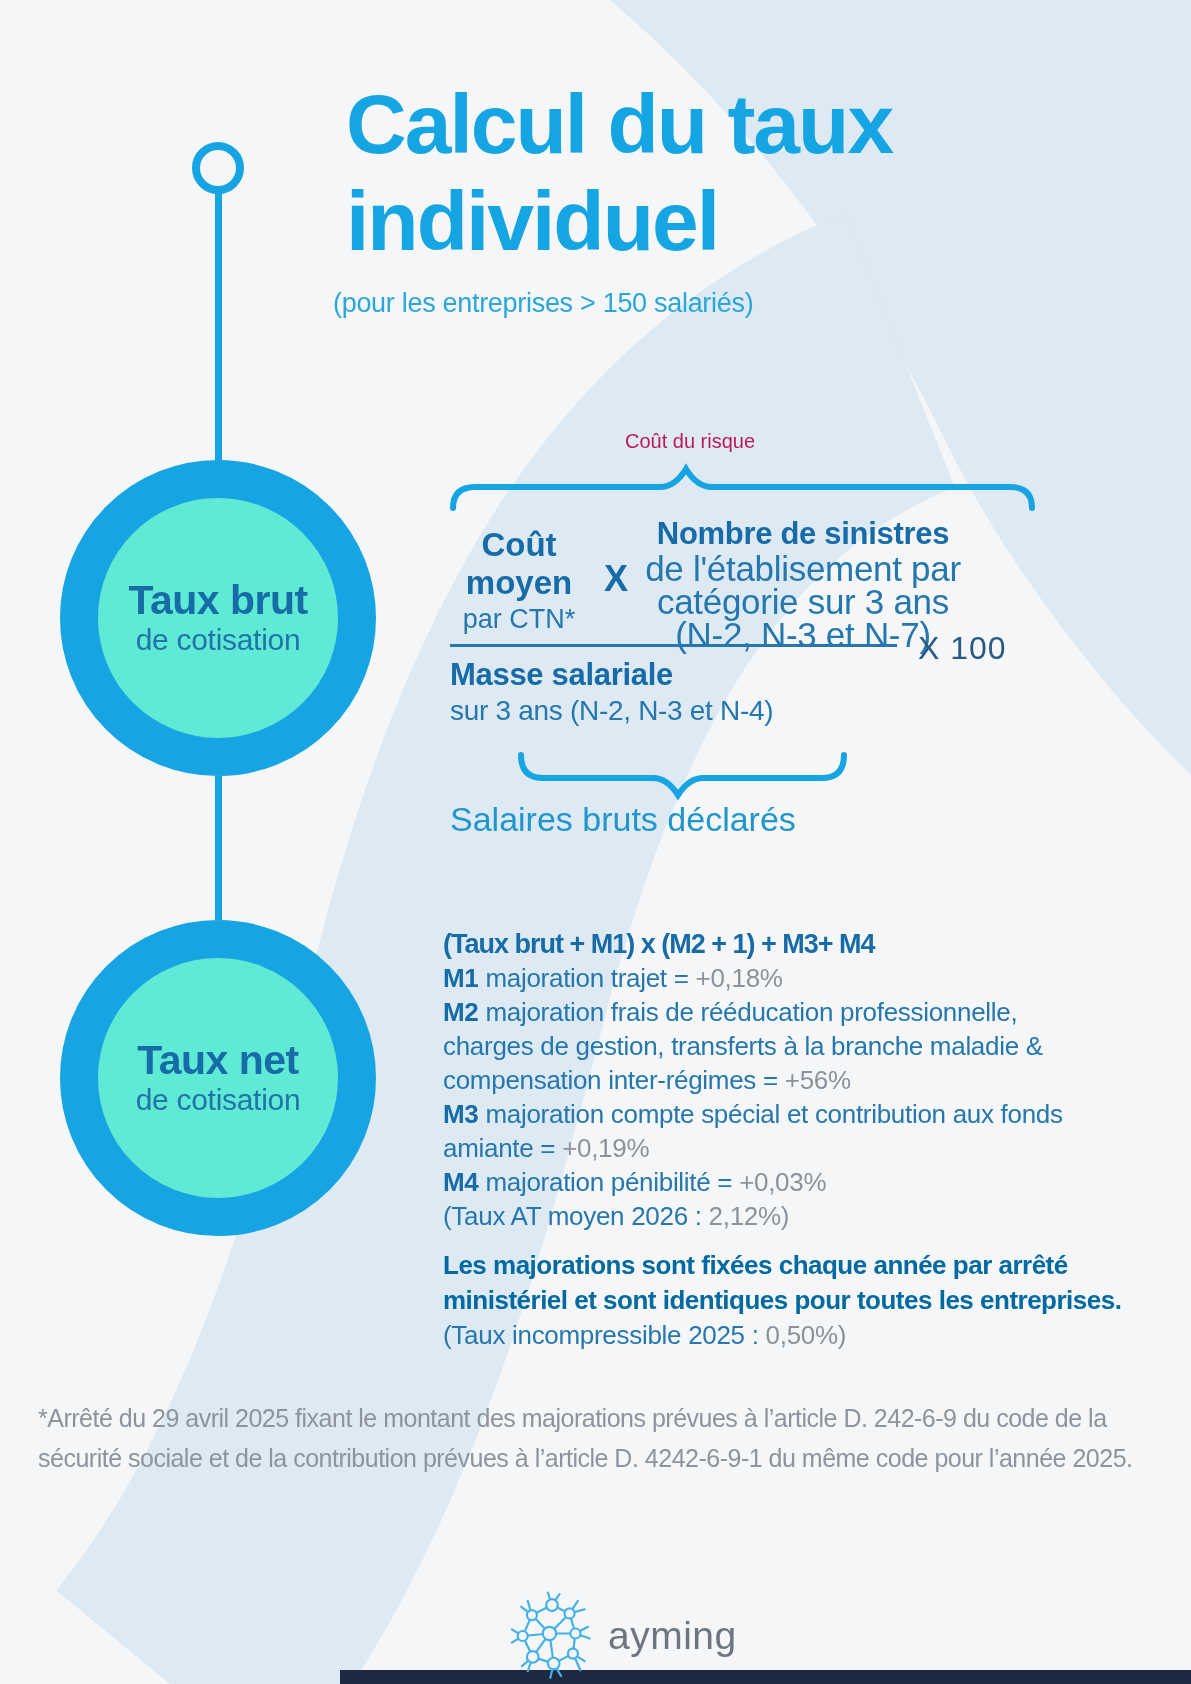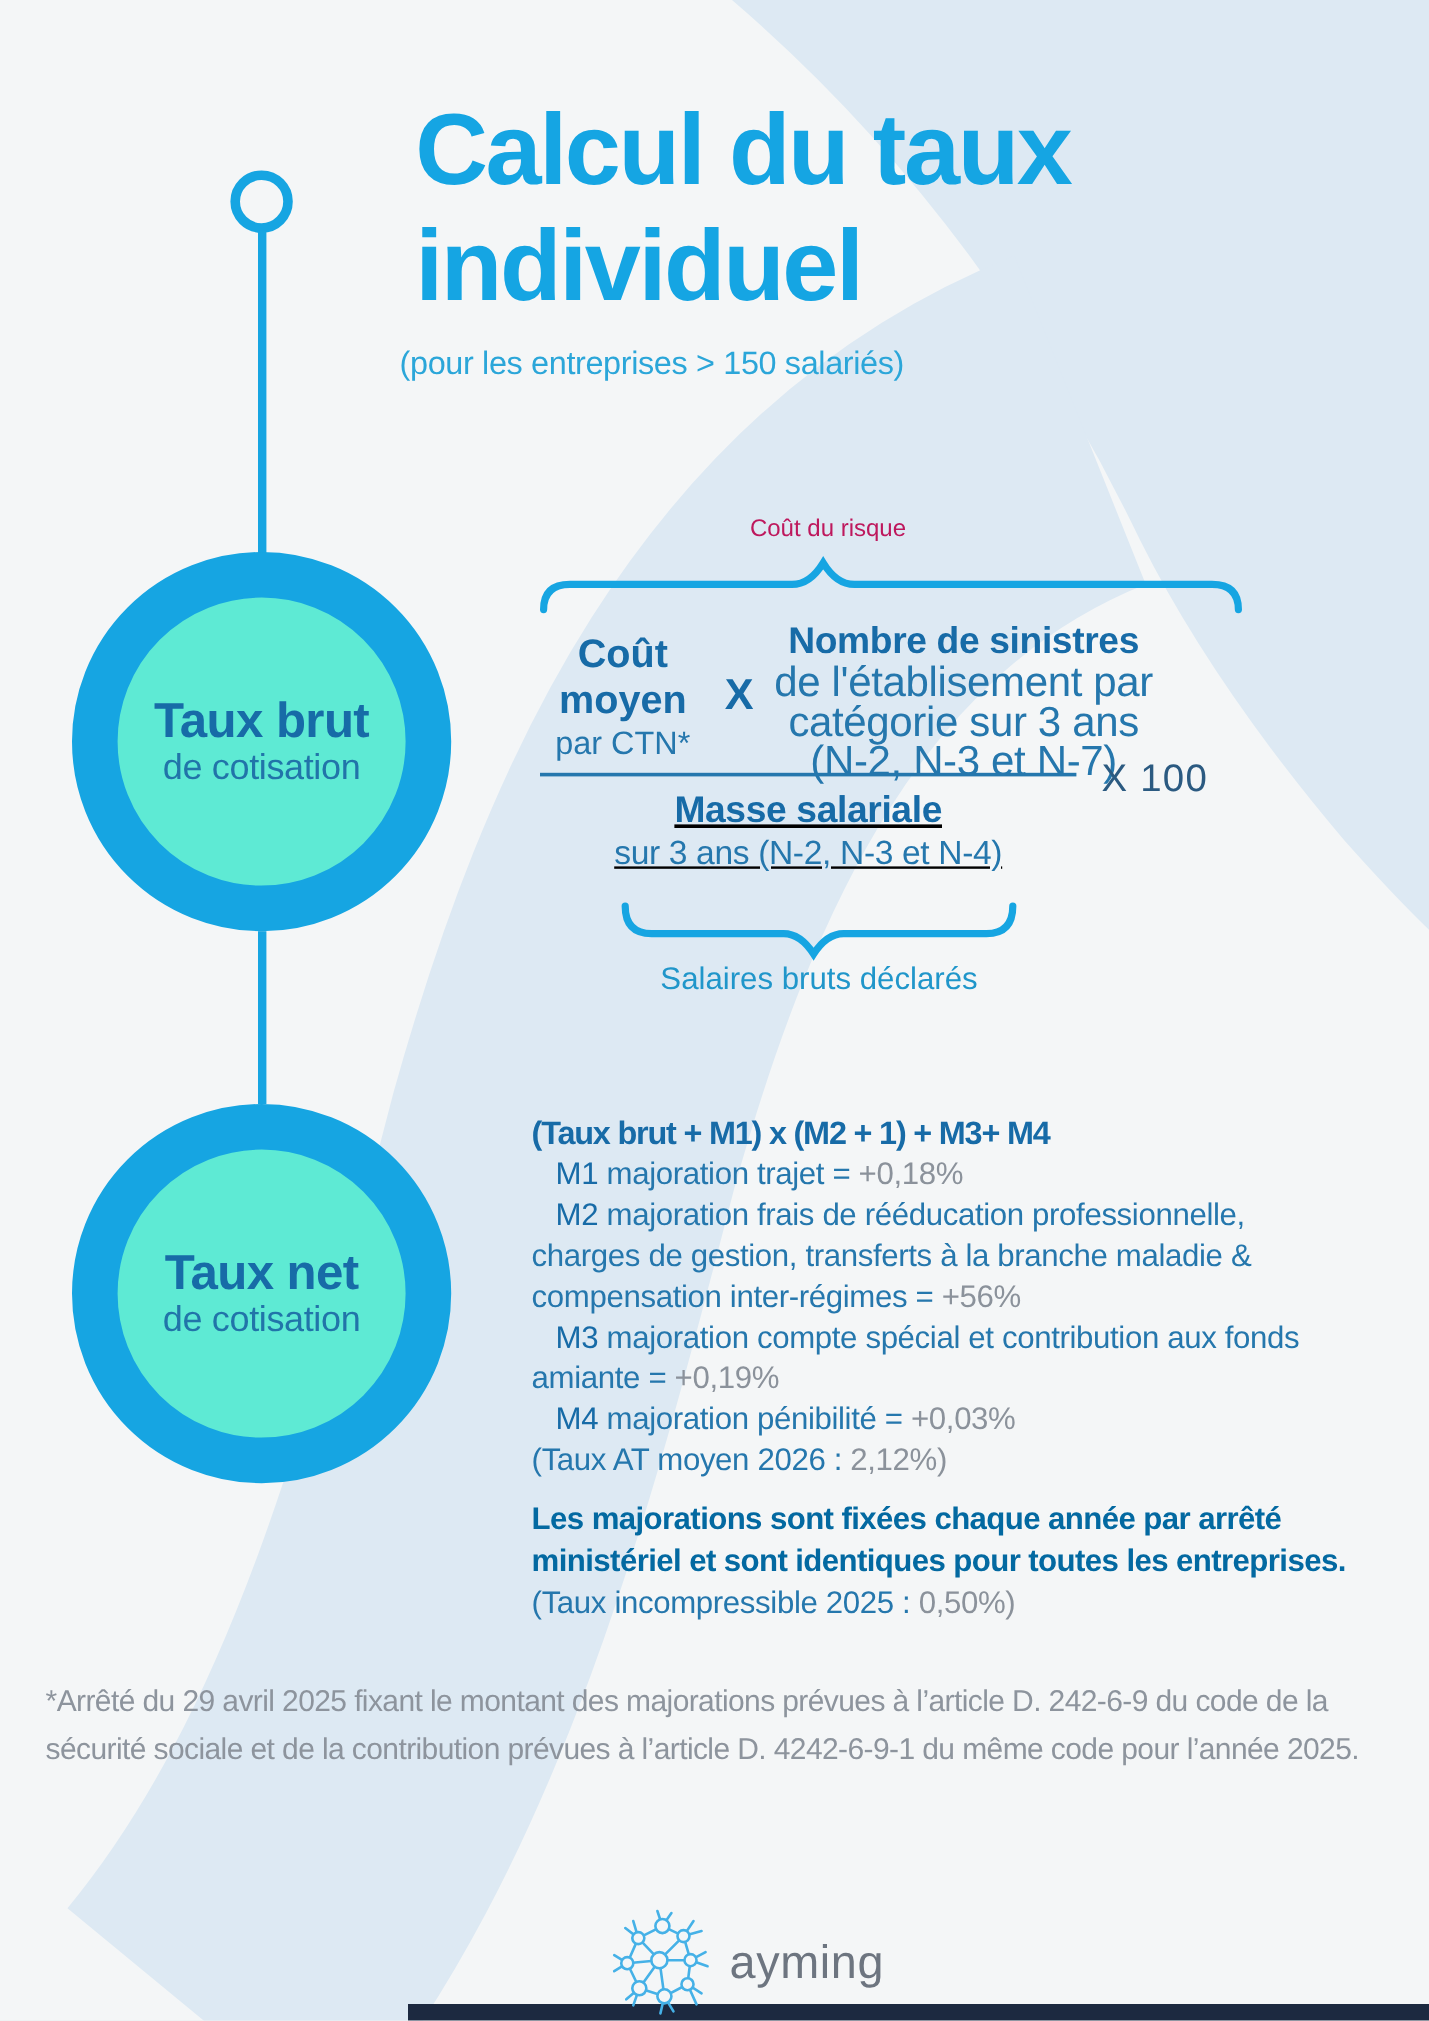--- a/index.html
+++ b/index.html
@@ -31,30 +31,30 @@
   .numerator{left:450px;top:516px;width:512px;display:flex;}
   .cost-col{width:138px;text-align:center;color:#176ba7;padding-top:10px;}
   .cost-bold{font-weight:bold;font-size:33px;line-height:38px;}
   .cost-reg{font-size:27px;line-height:34px;color:#2577ad;}
   .op-x{width:56px;text-align:center;color:#176ba7;font-weight:bold;font-size:36px;padding-top:42px;}
   .claims-col{flex:1;text-align:center;}
   .claims-head{color:#176ba7;font-weight:bold;font-size:31px;line-height:36px;letter-spacing:-0.3px;}
   .claims-line{color:#2577ad;font-size:35px;line-height:33px;letter-spacing:-0.3px;}
   .frac-line{left:450px;top:644px;width:447px;height:3px;background:#2577ad;}
   .mult{left:918px;top:630px;font-size:32px;color:#2b5a81;letter-spacing:1px;}
-  .denom{left:450px;top:656px;width:447px;text-align:center;text-decoration:underline;}
+  .denom{left:450px;top:656px;width:447px;text-align:left;}
   .denom-head{color:#176ba7;font-weight:bold;font-size:31px;line-height:38px;letter-spacing:-0.3px;}
   .denom-line{color:#2577ad;font-size:28px;line-height:34px;letter-spacing:-0.3px;}
-  .salaries-label{left:450px;top:800px;width:465px;text-align:center;color:#2096ca;font-size:26px;}
+  .salaries-label{left:450px;top:800px;width:465px;text-align:left;color:#2096ca;font-size:34px;}
 
   
   .net-block{left:443px;top:901px;width:660px;font-size:26px;line-height:34px;
              color:#2577ad;letter-spacing:-0.3px;}
   .net-formula{color:#176ba7;font-weight:bold;font-size:27px;letter-spacing:-1px;margin-top:26px;}
-  .mlabel{color:#176ba7;font-weight:normal;margin-left:20px;}
+  .mlabel{color:#176ba7;font-weight:bold;}
   .gray{color:#8b929b;}
 
   .note-block{left:443px;top:1248px;width:690px;font-size:26px;line-height:35px;letter-spacing:-0.5px;}
   .note-bold{color:#0369a1;font-weight:bold;}
   .note-reg{color:#2577ad;letter-spacing:-0.3px;}
 
   
   .footnote{left:38px;top:1398px;width:1140px;color:#8d949d;font-size:25px;
             line-height:40px;letter-spacing:-0.5px;}
   .logo{left:510px;top:1590px;display:flex;align-items:center;gap:14px;}

